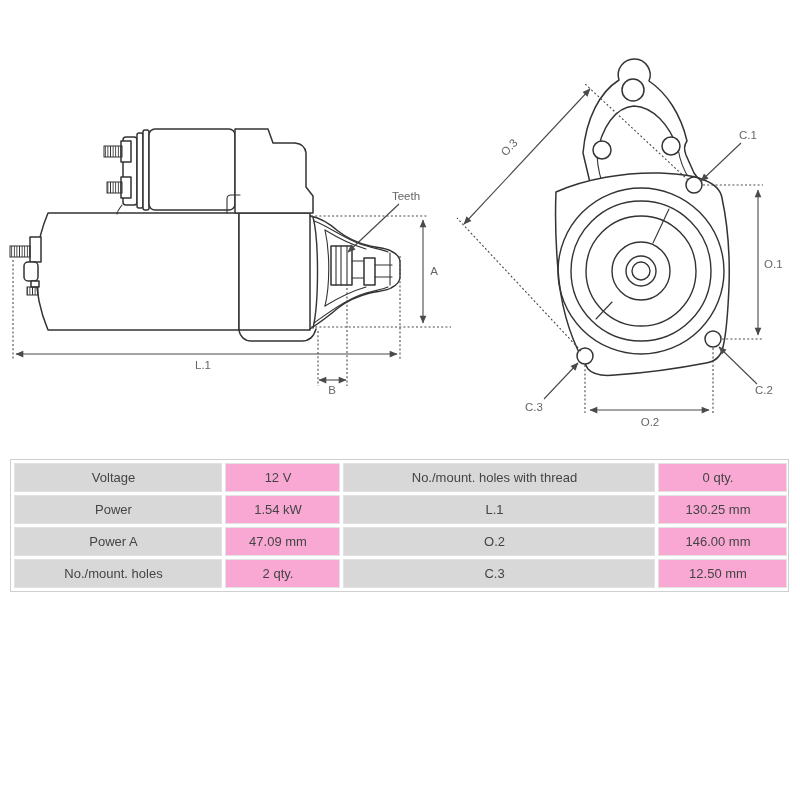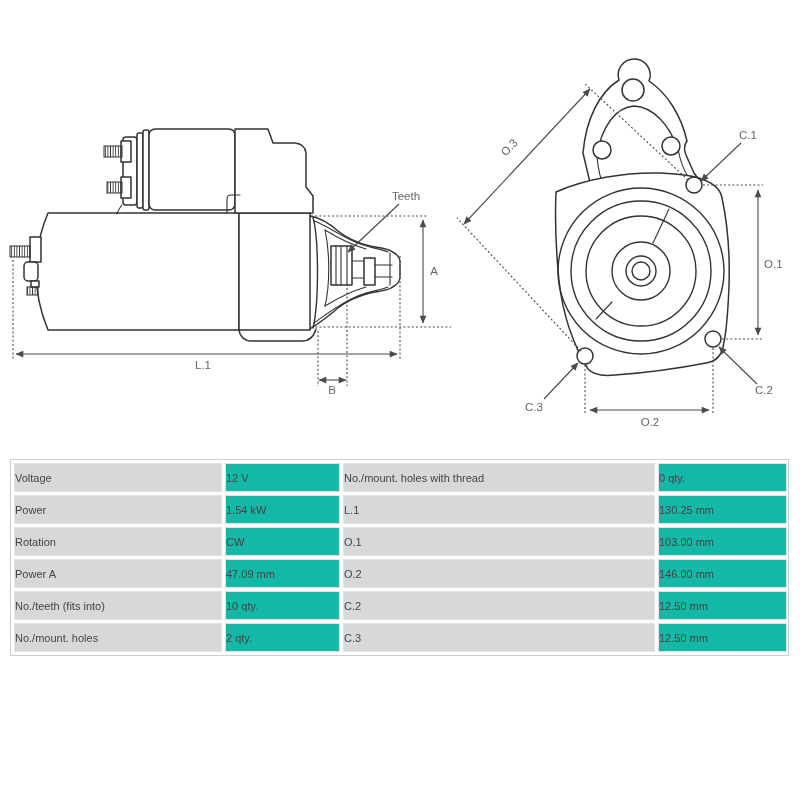--- a/index.html
+++ b/index.html
@@ -17,26 +17,26 @@
   svg .thin{stroke-width:1.1}
   svg .dim{fill:none;stroke:var(--dim);stroke-width:1.1}
   svg .dot{stroke-dasharray:2 2.2}
   svg text.lbl{font-family:"Liberation Sans", sans-serif;font-size:11.5px;fill:var(--label)}
   .spec{
     position:absolute;left:10px;top:459px;width:779px;
     border:1px solid #cfcfcf;background:#ffffff;box-sizing:border-box;
   }
   .spec table{width:100%;border-collapse:separate;border-spacing:3px;table-layout:fixed}
   .spec td{
-    height:29px;font-size:11px;color:var(--tabletext);text-align:left;
+    height:29px;font-size:13px;color:var(--tabletext);text-align:center;
     border:1px solid var(--cellborder);padding:0 9px 0 0;
     box-sizing:border-box;white-space:nowrap;overflow:hidden;vertical-align:middle;
   }
   .spec td.g{background:var(--cellbg)}
-  .spec td.w{background:#14b8a6}
+  .spec td.w{background:#f9a8d4}
 </style>
 </head>
 <body>
 
 <div class="drawing">
 <svg width="800" height="455" viewBox="0 0 800 455" xmlns="http://www.w3.org/2000/svg">
   <defs>
     <marker id="ar" viewBox="0 0 8 8" markerWidth="9" markerHeight="9" refX="7" refY="4" orient="auto-start-reverse" markerUnits="userSpaceOnUse">
       <path d="M0.5,1 L7.5,4 L0.5,7 Z" fill="#4a4a4a"></path>
     </marker>
@@ -181,38 +181,26 @@
         <td class="g">No./mount. holes with thread</td>
         <td class="w">0 qty.</td>
       </tr>
       <tr>
         <td class="g">Power</td>
         <td class="w">1.54 kW</td>
         <td class="g">L.1</td>
         <td class="w">130.25 mm</td>
       </tr>
       <tr>
-        <td class="g">Rotation</td>
-        <td class="w">CW</td>
-        <td class="g">O.1</td>
-        <td class="w">103.00 mm</td>
-      </tr>
-      <tr>
         <td class="g">Power A</td>
         <td class="w">47.09 mm</td>
         <td class="g">O.2</td>
         <td class="w">146.00 mm</td>
       </tr>
       <tr>
-        <td class="g">No./teeth (fits into)</td>
-        <td class="w">10 qty.</td>
-        <td class="g">C.2</td>
-        <td class="w">12.50 mm</td>
-      </tr>
-      <tr>
         <td class="g">No./mount. holes</td>
         <td class="w">2 qty.</td>
         <td class="g">C.3</td>
         <td class="w">12.50 mm</td>
       </tr>
     </tbody>
   </table>
 </div>
 
 </body></html>

